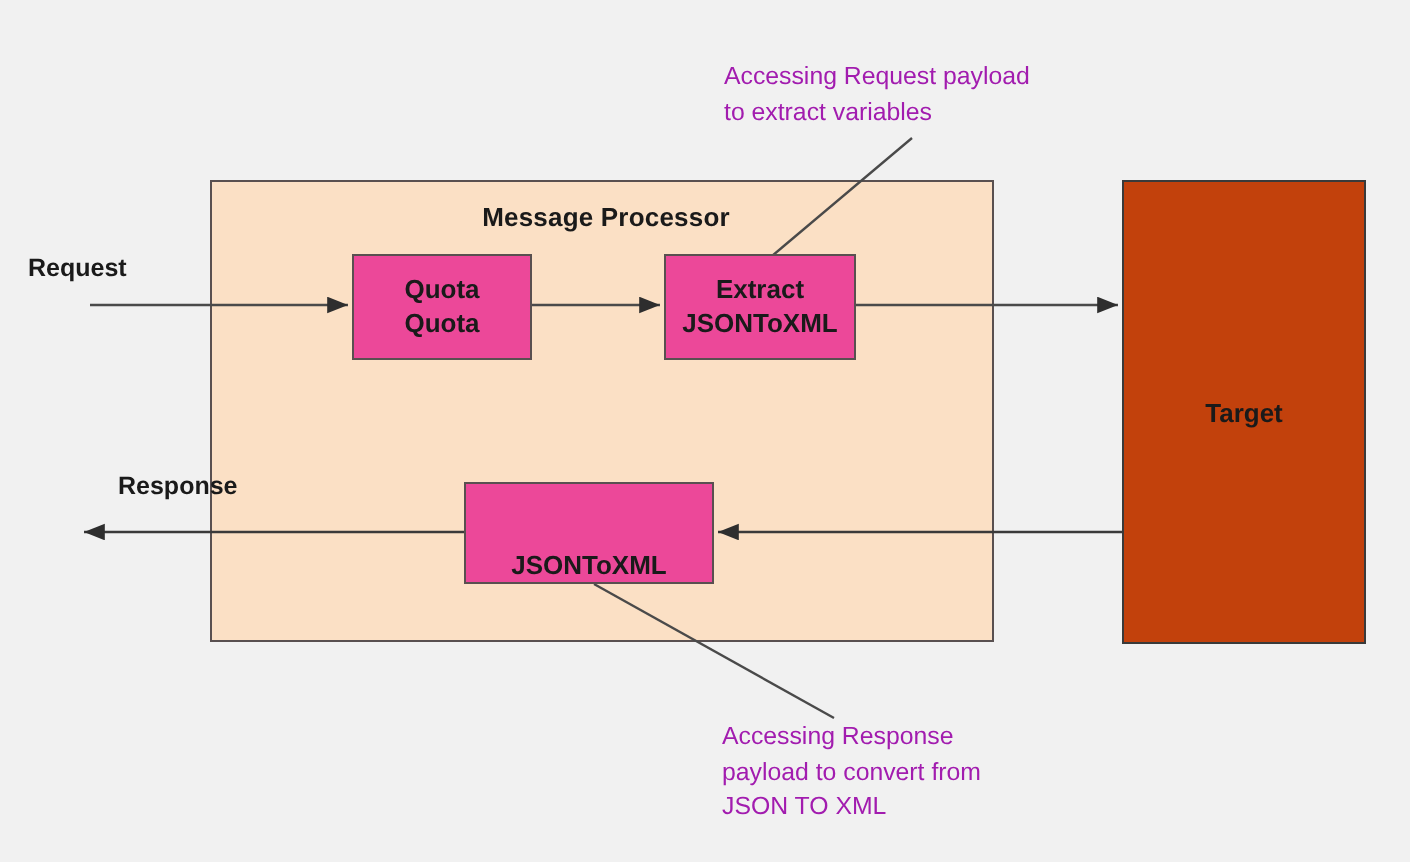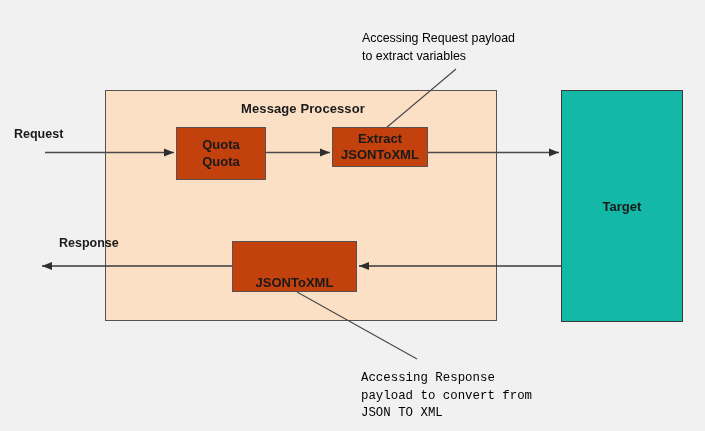--- a/index.html
+++ b/index.html
@@ -45,60 +45,60 @@
     left: 183px;
     top: 101px;
     width: 240px;
     text-align: center;
     font-size: 13px;
     font-weight: bold;
     color: #1a1a1a;
     letter-spacing: 0.1px;
   }
   .policy-box {
-    background: #c2410c;
+    background: #ec4899;
     border: 1.6px solid #595050;
     font-size: 13px;
     font-weight: bold;
     color: #1a1a1a;
     line-height: 1.25;
   }
   .quota-box   { left: 176px; top: 127px; width: 90px;  height: 53px; }
-  .extract-box { left: 332px; top: 127px; width: 96px;  height: 40px; }
+  .extract-box { left: 332px; top: 127px; width: 96px;  height: 53px; }
   .json-box    { left: 232px; top: 241px; width: 125px; height: 51px; align-items: flex-end; }
   .target-box {
     left: 561px;
     top: 90px;
     width: 122px;
     height: 232px;
-    background: #14b8a6;
+    background: #c2410c;
     border: 1.6px solid #3a3a3a;
     font-size: 13px;
     font-weight: bold;
     color: #1a1a1a;
     justify-content: center;
   }
   .edge-label {
     position: absolute;
     font-size: 12.5px;
     font-weight: bold;
     color: #1a1a1a;
     white-space: nowrap;
   }
   .lbl-request  { left: 14px; top: 127px; }
   .lbl-response { left: 19px; top: 236px; padding-left: 40px; }
   .annotation {
     position: absolute;
     font-size: 12.4px;
-    color: #000000;
+    color: #a21caf;
     line-height: 1.42;
     white-space: pre-line;
   }
   .anno-top    { left: 362px; top: 30px;  width: 210px; }
-  .anno-bottom { left: 361px; top: 370px; width: 210px; font-family: Liberation Mono, monospace; }
+  .anno-bottom { left: 361px; top: 360px; width: 210px; }
 </style>
 </head>
 <body>
 
 <div id="canvas">
 
   <div class="box mp-container"></div>
   <div class="mp-title">Message Processor</div>
 
   <svg class="layer" viewBox="0 0 705 431">

